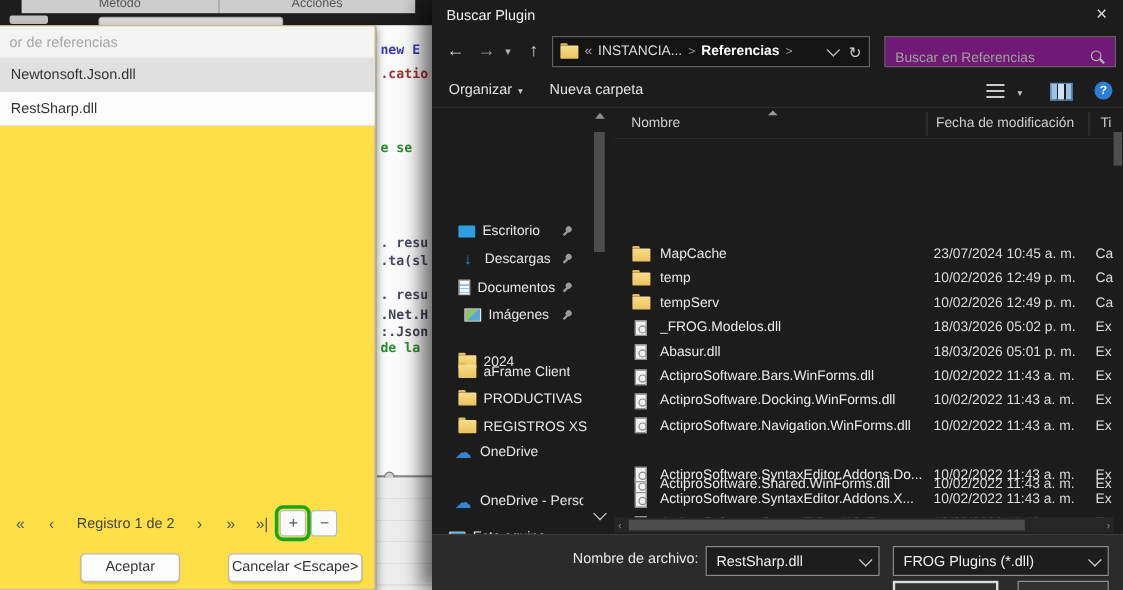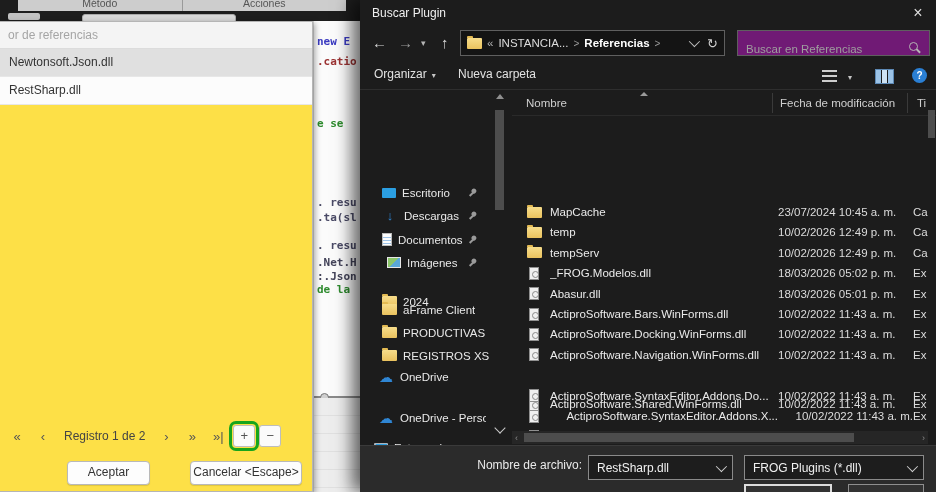--- a/index.html
+++ b/index.html
@@ -444,21 +444,21 @@
       <div class="file-row dll" style="top: 295.6px;">
         <span class="fr-icon">
 
           <span class="fr-dll"></span>
         </span>
         <span class="fr-name">ActiproSoftware.SyntaxEditor.Addons.Do...</span>
         <span class="fr-date">10/02/2022 11:43 a. m.</span>
         <span class="fr-type">Ex</span>
       </div>
 
-      <div class="file-row dll" style="top: 316px; text-align: right;">
+      <div class="file-row dll" style="top: 316px;">
         <span class="fr-icon">
 
           <span class="fr-dll"></span>
         </span>
         <span class="fr-name">ActiproSoftware.SyntaxEditor.Addons.X...</span>
         <span class="fr-date">10/02/2022 11:43 a. m.</span>
         <span class="fr-type">Ex</span>
       </div>
 
       <div class="file-row dll" style="top: 336.4px;">

